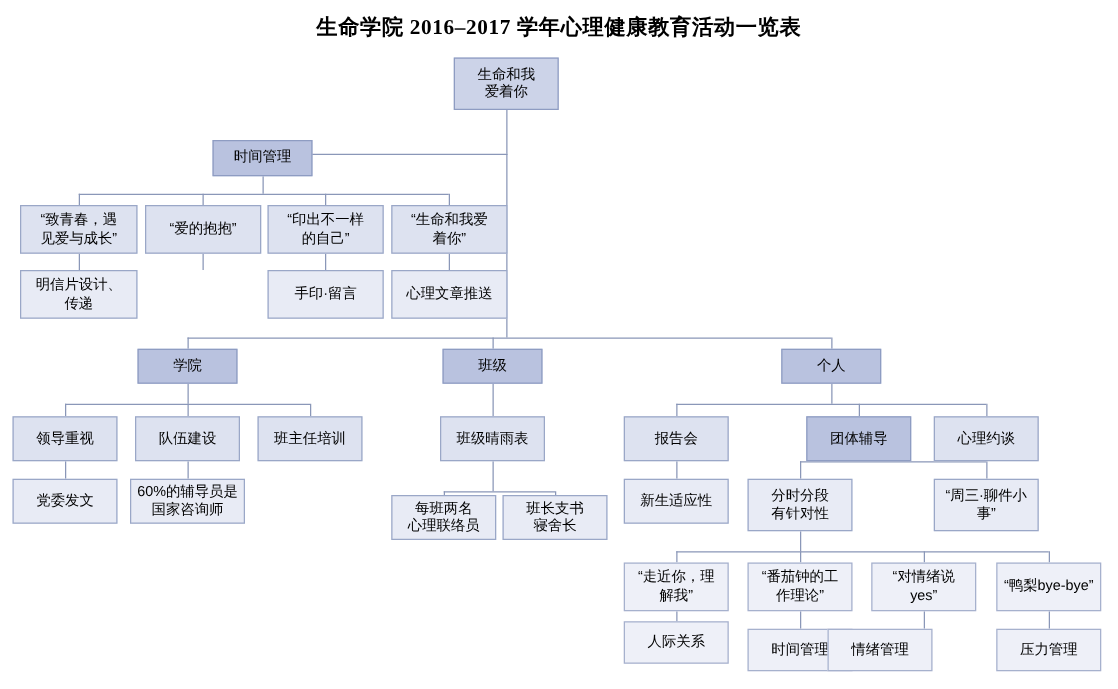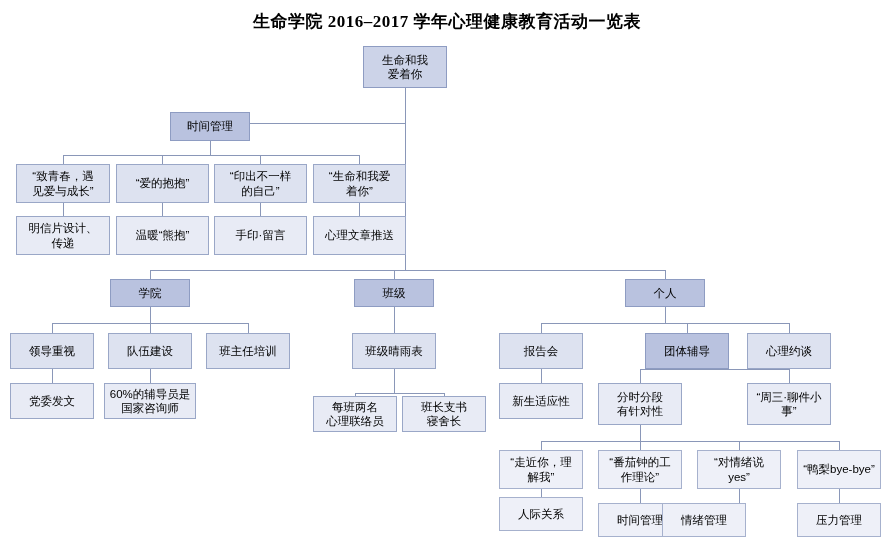--- a/index.html
+++ b/index.html
@@ -126,21 +126,20 @@
   <div class="node lvl2" style="left:16px; top:164px; width:94px; height:39px;">“致青春，遇
 见爱与成长”</div>
   <div class="node lvl2" style="left:116px; top:164px; width:93px; height:39px;">“爱的抱抱”</div>
   <div class="node lvl2" style="left:214px; top:164px; width:93px; height:39px;">“印出不一样
 的自己”</div>
   <div class="node lvl2" style="left:313px; top:164px; width:93px; height:39px;">“生命和我爱
 着你”</div>
 
   <div class="node lvl3" style="left:16px; top:216px; width:94px; height:39px;">明信片设计、
 传递</div>
-  <div class="node lvl3" style="left:116px; top:216px; width:93px; height:39px;">温暖“熊抱”</div>
   <div class="node lvl3" style="left:214px; top:216px; width:93px; height:39px;">手印·留言</div>
   <div class="node lvl3" style="left:313px; top:216px; width:93px; height:39px;">心理文章推送</div>
 
   <div class="node lvl1" style="left:110px; top:279px; width:80px; height:28px;">学院</div>
   <div class="node lvl2" style="left:10px; top:333px; width:84px; height:36px;">领导重视</div>
   <div class="node lvl2" style="left:108px; top:333px; width:84px; height:36px;">队伍建设</div>
   <div class="node lvl2" style="left:206px; top:333px; width:84px; height:36px;">班主任培训</div>
   <div class="node lvl3" style="left:10px; top:383px; width:84px; height:36px;">党委发文</div>
   <div class="node lvl3" style="left:104px; top:383px; width:92px; height:36px;">60%的辅导员是
 国家咨询师</div>

